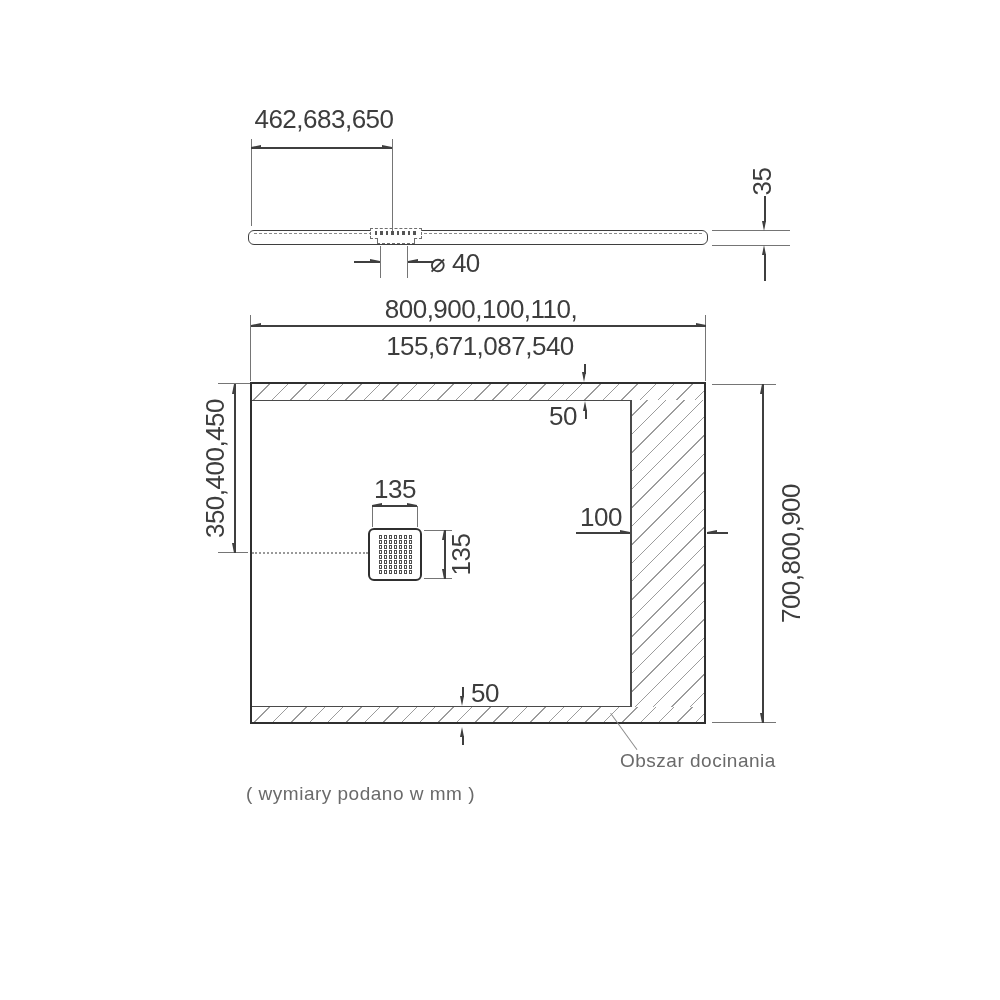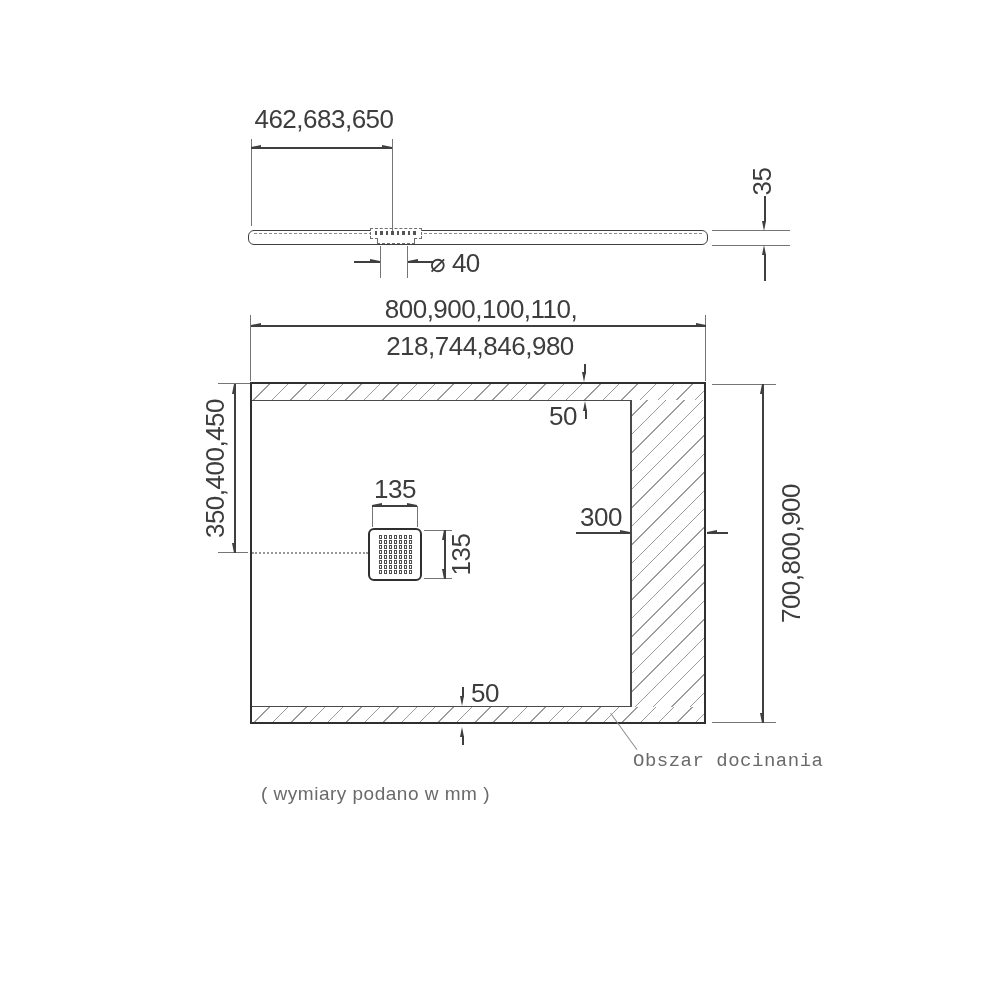--- a/index.html
+++ b/index.html
@@ -143,21 +143,21 @@
         <i></i>
         <i></i>
         <i></i>
         <i></i>
         <i></i>
         <i></i>
         <i></i>
       </div>
 
     <div class="dimtext" style="left:331px;top:296px;width:300px;">800,900,100,110,</div>
-    <div class="dimtext" style="left:330px;top:333px;width:300px;">218,744,846,980</div>
+    <div class="dimtext" style="left:330px;top:333px;width:300px;">155,671,087,540</div>
     <div class="thin" style="left:250px;top:315px;width:1px;height:66px;"></div>
     <div class="thin" style="left:705px;top:315px;width:1px;height:66px;"></div>
     <div class="line" style="left:251px;top:325px;width:455px;height:1.5px;"></div>
     <div class="ar ar-l" style="left:251px;top:323px;"></div>
     <div class="ar ar-r" style="left:696px;top:323px;"></div>
 
     <div class="dimtext rot" style="left:135px;top:455px;width:160px;">350,400,450</div>
     <div class="thin" style="left:218px;top:383px;width:32px;height:1px;"></div>
     <div class="thin" style="left:218px;top:552px;width:30px;height:1px;"></div>
     <div class="line" style="left:234px;top:384px;width:1.5px;height:169px;"></div>
@@ -178,37 +178,37 @@
     <div class="ar ar-l" style="left:372px;top:503px;"></div>
     <div class="ar ar-r" style="left:407px;top:503px;"></div>
 
     <div class="dimtext rot" style="left:436px;top:541px;width:50px;">135</div>
     <div class="thin" style="left:424px;top:530px;width:28px;height:1px;"></div>
     <div class="thin" style="left:424px;top:578px;width:28px;height:1px;"></div>
     <div class="line" style="left:444px;top:530px;width:1.5px;height:49px;"></div>
     <div class="ar ar-u" style="left:442px;top:530px;"></div>
     <div class="ar ar-d" style="left:442px;top:569px;"></div>
 
-    <div class="dimtext" style="left:571px;top:504px;width:60px;">300</div>
+    <div class="dimtext" style="left:571px;top:504px;width:60px;">100</div>
     <div class="line" style="left:576px;top:532px;width:54px;height:1.5px;"></div>
     <div class="ar ar-r" style="left:620px;top:530px;"></div>
     <div class="line" style="left:707px;top:532px;width:21px;height:1.5px;"></div>
     <div class="ar ar-l" style="left:707px;top:530px;"></div>
 
     <div class="dimtext" style="left:543px;top:403px;width:40px;">50</div>
     <div class="line" style="left:584px;top:364px;width:1.5px;height:10px;"></div>
     <div class="ar ar-d" style="left:582px;top:372px;"></div>
     <div class="line" style="left:585px;top:410px;width:1.5px;height:9px;"></div>
     <div class="ar ar-u" style="left:583px;top:401px;"></div>
 
     <div class="dimtext" style="left:465px;top:680px;width:40px;">50</div>
     <div class="line" style="left:462px;top:687px;width:1.5px;height:10px;"></div>
     <div class="ar ar-d" style="left:460px;top:696px;"></div>
     <div class="line" style="left:462px;top:736px;width:1.5px;height:9px;"></div>
     <div class="ar ar-u" style="left:460px;top:727px;"></div>
 
     <div class="thin" style="left:611px;top:713px;width:45px;height:1px;background:#8a8a8a;transform:rotate(54deg);transform-origin:left top;"></div>
-    <div class="caption" style="left:633px;top:750px;font-family:Liberation Mono, monospace;">Obszar docinania</div>
+    <div class="caption" style="left:620px;top:750px;">Obszar docinania</div>
   </div>
 
-  <div class="caption" style="left:261px;top:783px;">( wymiary podano w mm )</div>
+  <div class="caption" style="left:246px;top:783px;">( wymiary podano w mm )</div>
 
 </div>
 
 </body></html>

